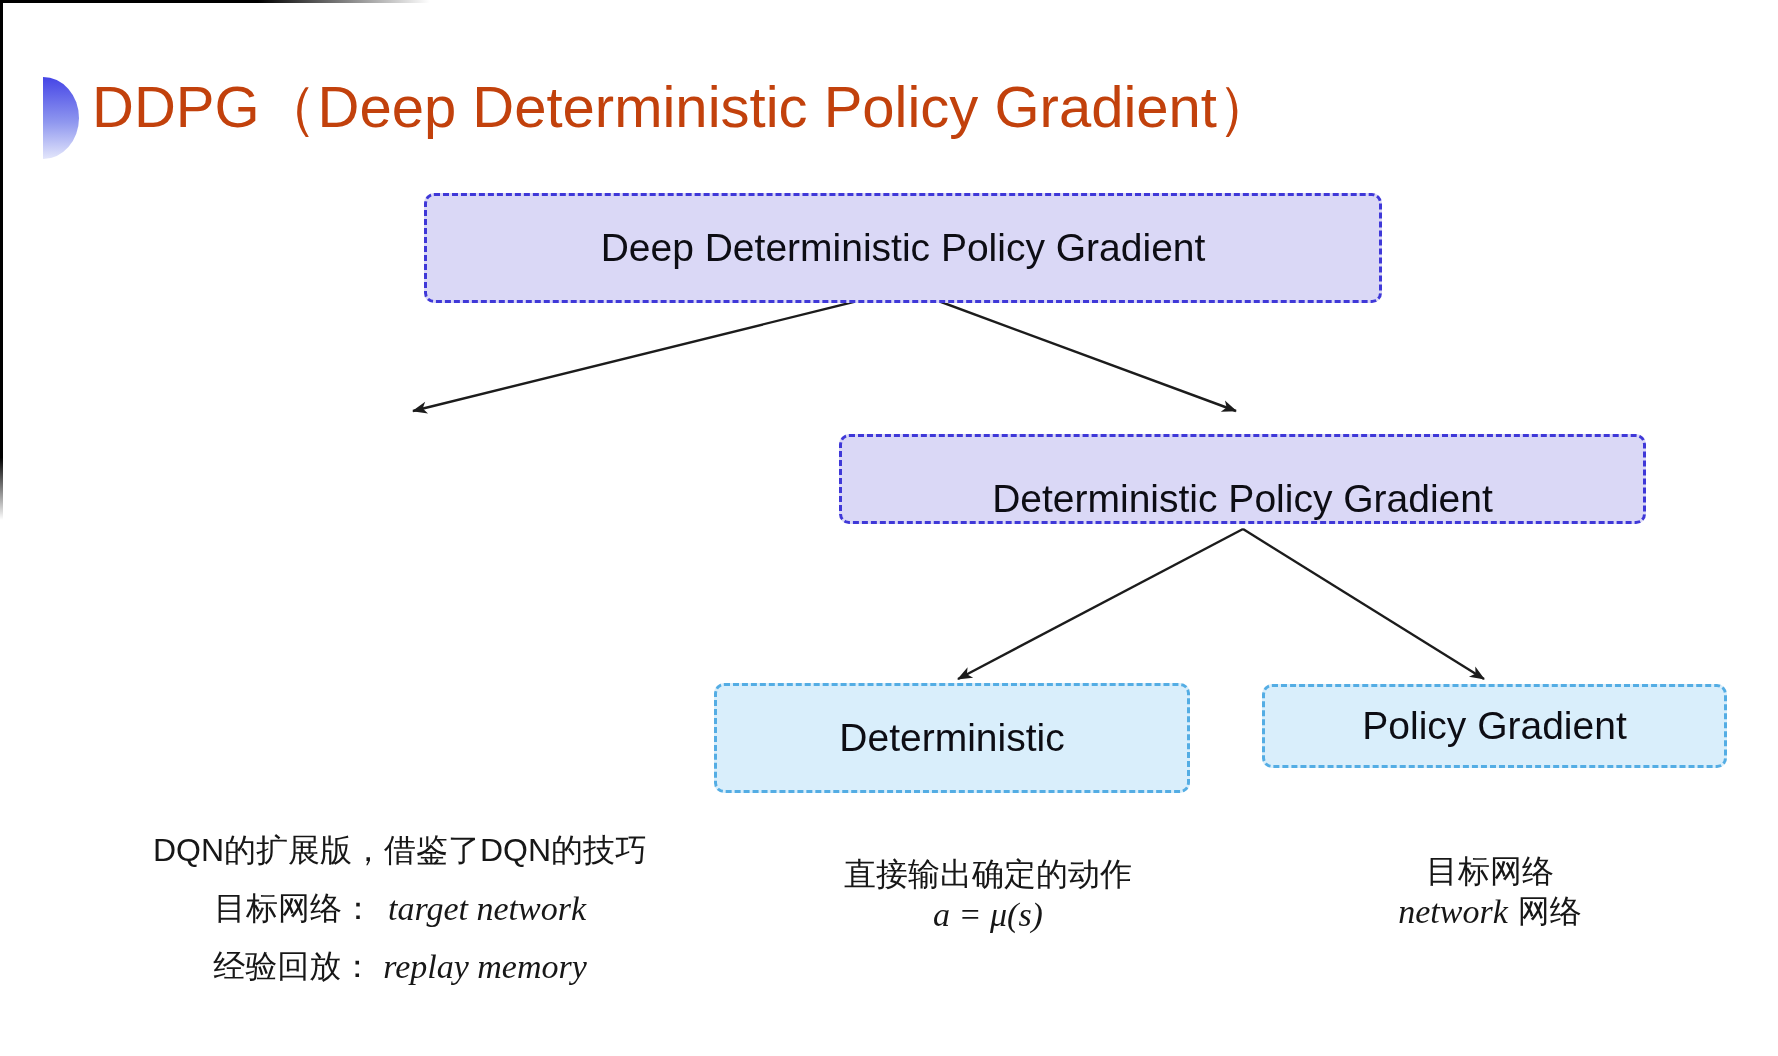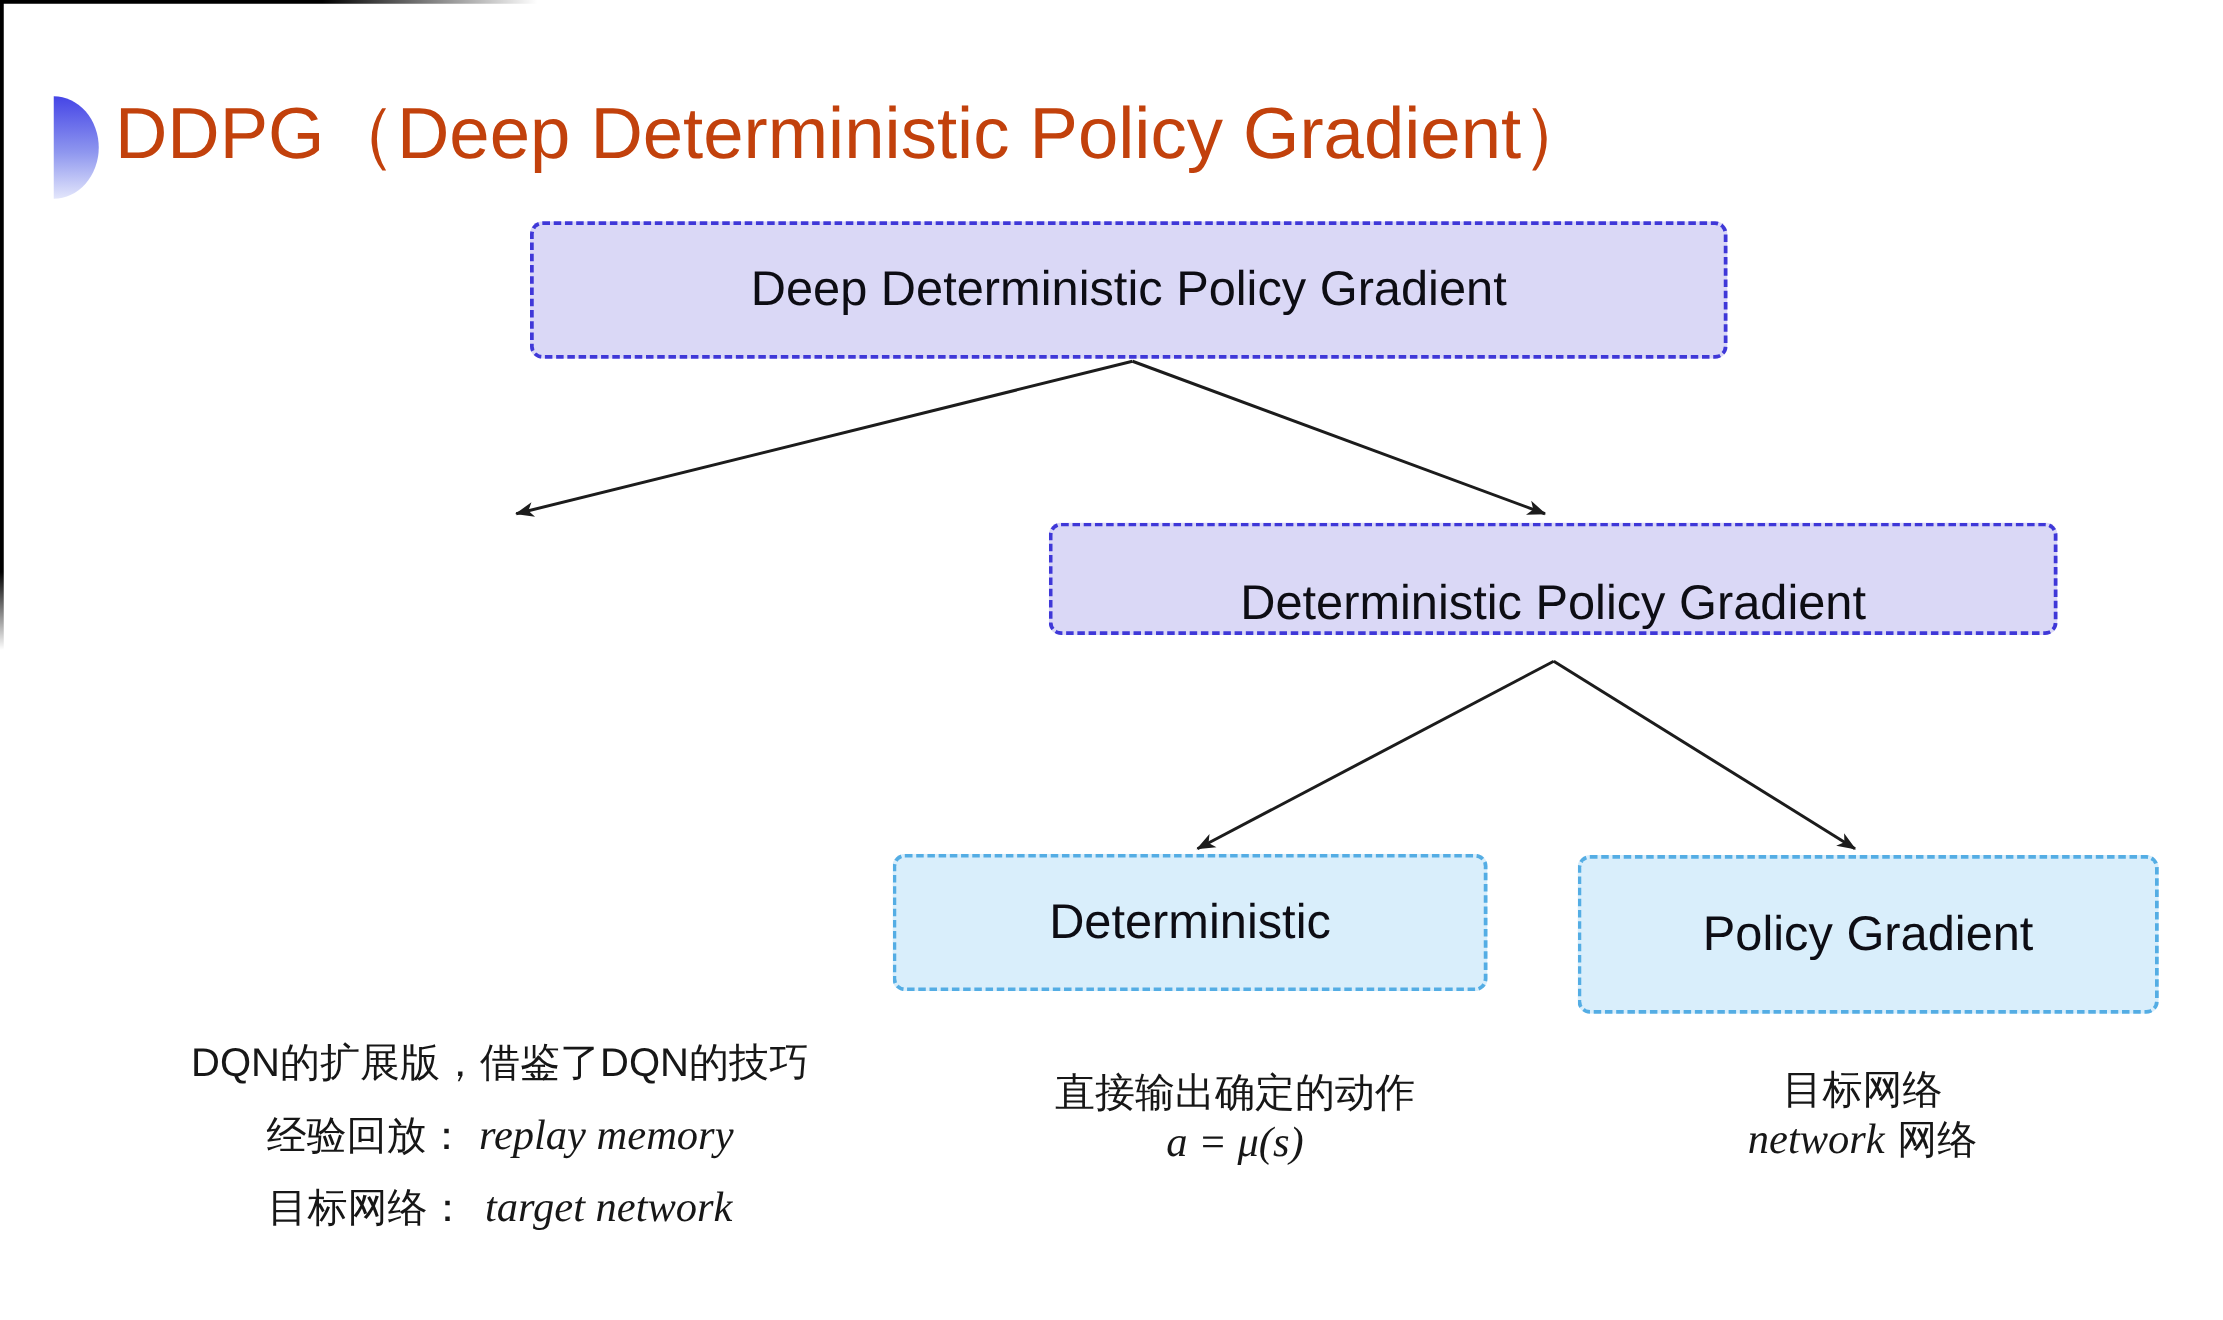--- a/index.html
+++ b/index.html
@@ -14,27 +14,27 @@
     background:linear-gradient(180deg,#000 0%,#000 88%,rgba(0,0,0,0) 100%);}
   
   .bullet{position:absolute;left:43px;top:77px;width:36px;height:82px;
     border-top-right-radius:100% 50%;border-bottom-right-radius:100% 50%;
     background:linear-gradient(180deg,#4545e6 0%,#8f97ef 55%,#e3e6fb 100%);}
   .title{position:absolute;left:92px;top:72px;margin:0;font-size:58px;line-height:70px;
     font-weight:400;color:#c2410c;letter-spacing:0px;white-space:nowrap;}
   
   .node{position:absolute;display:flex;align-items:center;justify-content:center;
     border-radius:10px;box-sizing:border-box;font-size:39px;color:#0d0d14;}
-  .node.purple{background:#dad8f6;border:3px dashed #3f38d8;}
+  .node.purple{background:#dad8f6;border:3px dashed #3f38d8;margin-top:16px;}
   .node.cyan{background:#d9eefb;border:3px dashed #54ade4;}
   .node-root{left:424px;top:177px;width:958px;height:110px;}
   .node-deep{left:172px;top:418px;width:461px;height:109px;}
   .node-dpg{left:839px;top:418px;width:807px;height:90px;align-items:flex-end;}
   .node-det{left:714px;top:683px;width:476px;height:110px;}
-  .node-pg{left:1262px;top:684px;width:465px;height:127px;}
+  .node-pg{left:1262px;top:684px;width:465px;height:84px;}
   .connectors{position:absolute;left:0;top:0;width:1778px;height:1056px;pointer-events:none;}
   
   .note{position:absolute;text-align:center;font-size:32px;color:#171717;}
   .note .line{display:flex;align-items:center;justify-content:center;white-space:nowrap;}
   .note-deep{left:110px;top:822px;width:580px;}
   .note-deep .line{height:58px;}
   .note-det{left:768px;top:855px;width:440px;}
   .note-det .line{height:40px;}
   .note-pg{left:1270px;top:852px;width:440px;}
   .note-pg .line{height:40px;}
@@ -76,26 +76,26 @@
   </div>
   <div class="node cyan node-pg">
     <span>Policy Gradient</span>
   </div>
 
   <div class="note note-deep">
     <div class="line">
       <span>DQN的扩展版，借鉴了DQN的技巧</span>
     </div>
     <div class="line">
+      <span>目标网络：</span>
+      <span class="math gap">target network</span>
+    </div>
+    <div class="line">
       <span>经验回放：</span>
       <span class="math gap-s">replay memory</span>
-    </div>
-    <div class="line">
-      <span>目标网络：</span>
-      <span class="math gap">target network</span>
     </div>
   </div>
 
   <div class="note note-det">
     <div class="line">
       <span>直接输出确定的动作</span>
     </div>
     <div class="line">
       <span class="math">a = μ(s)</span>
     </div>

